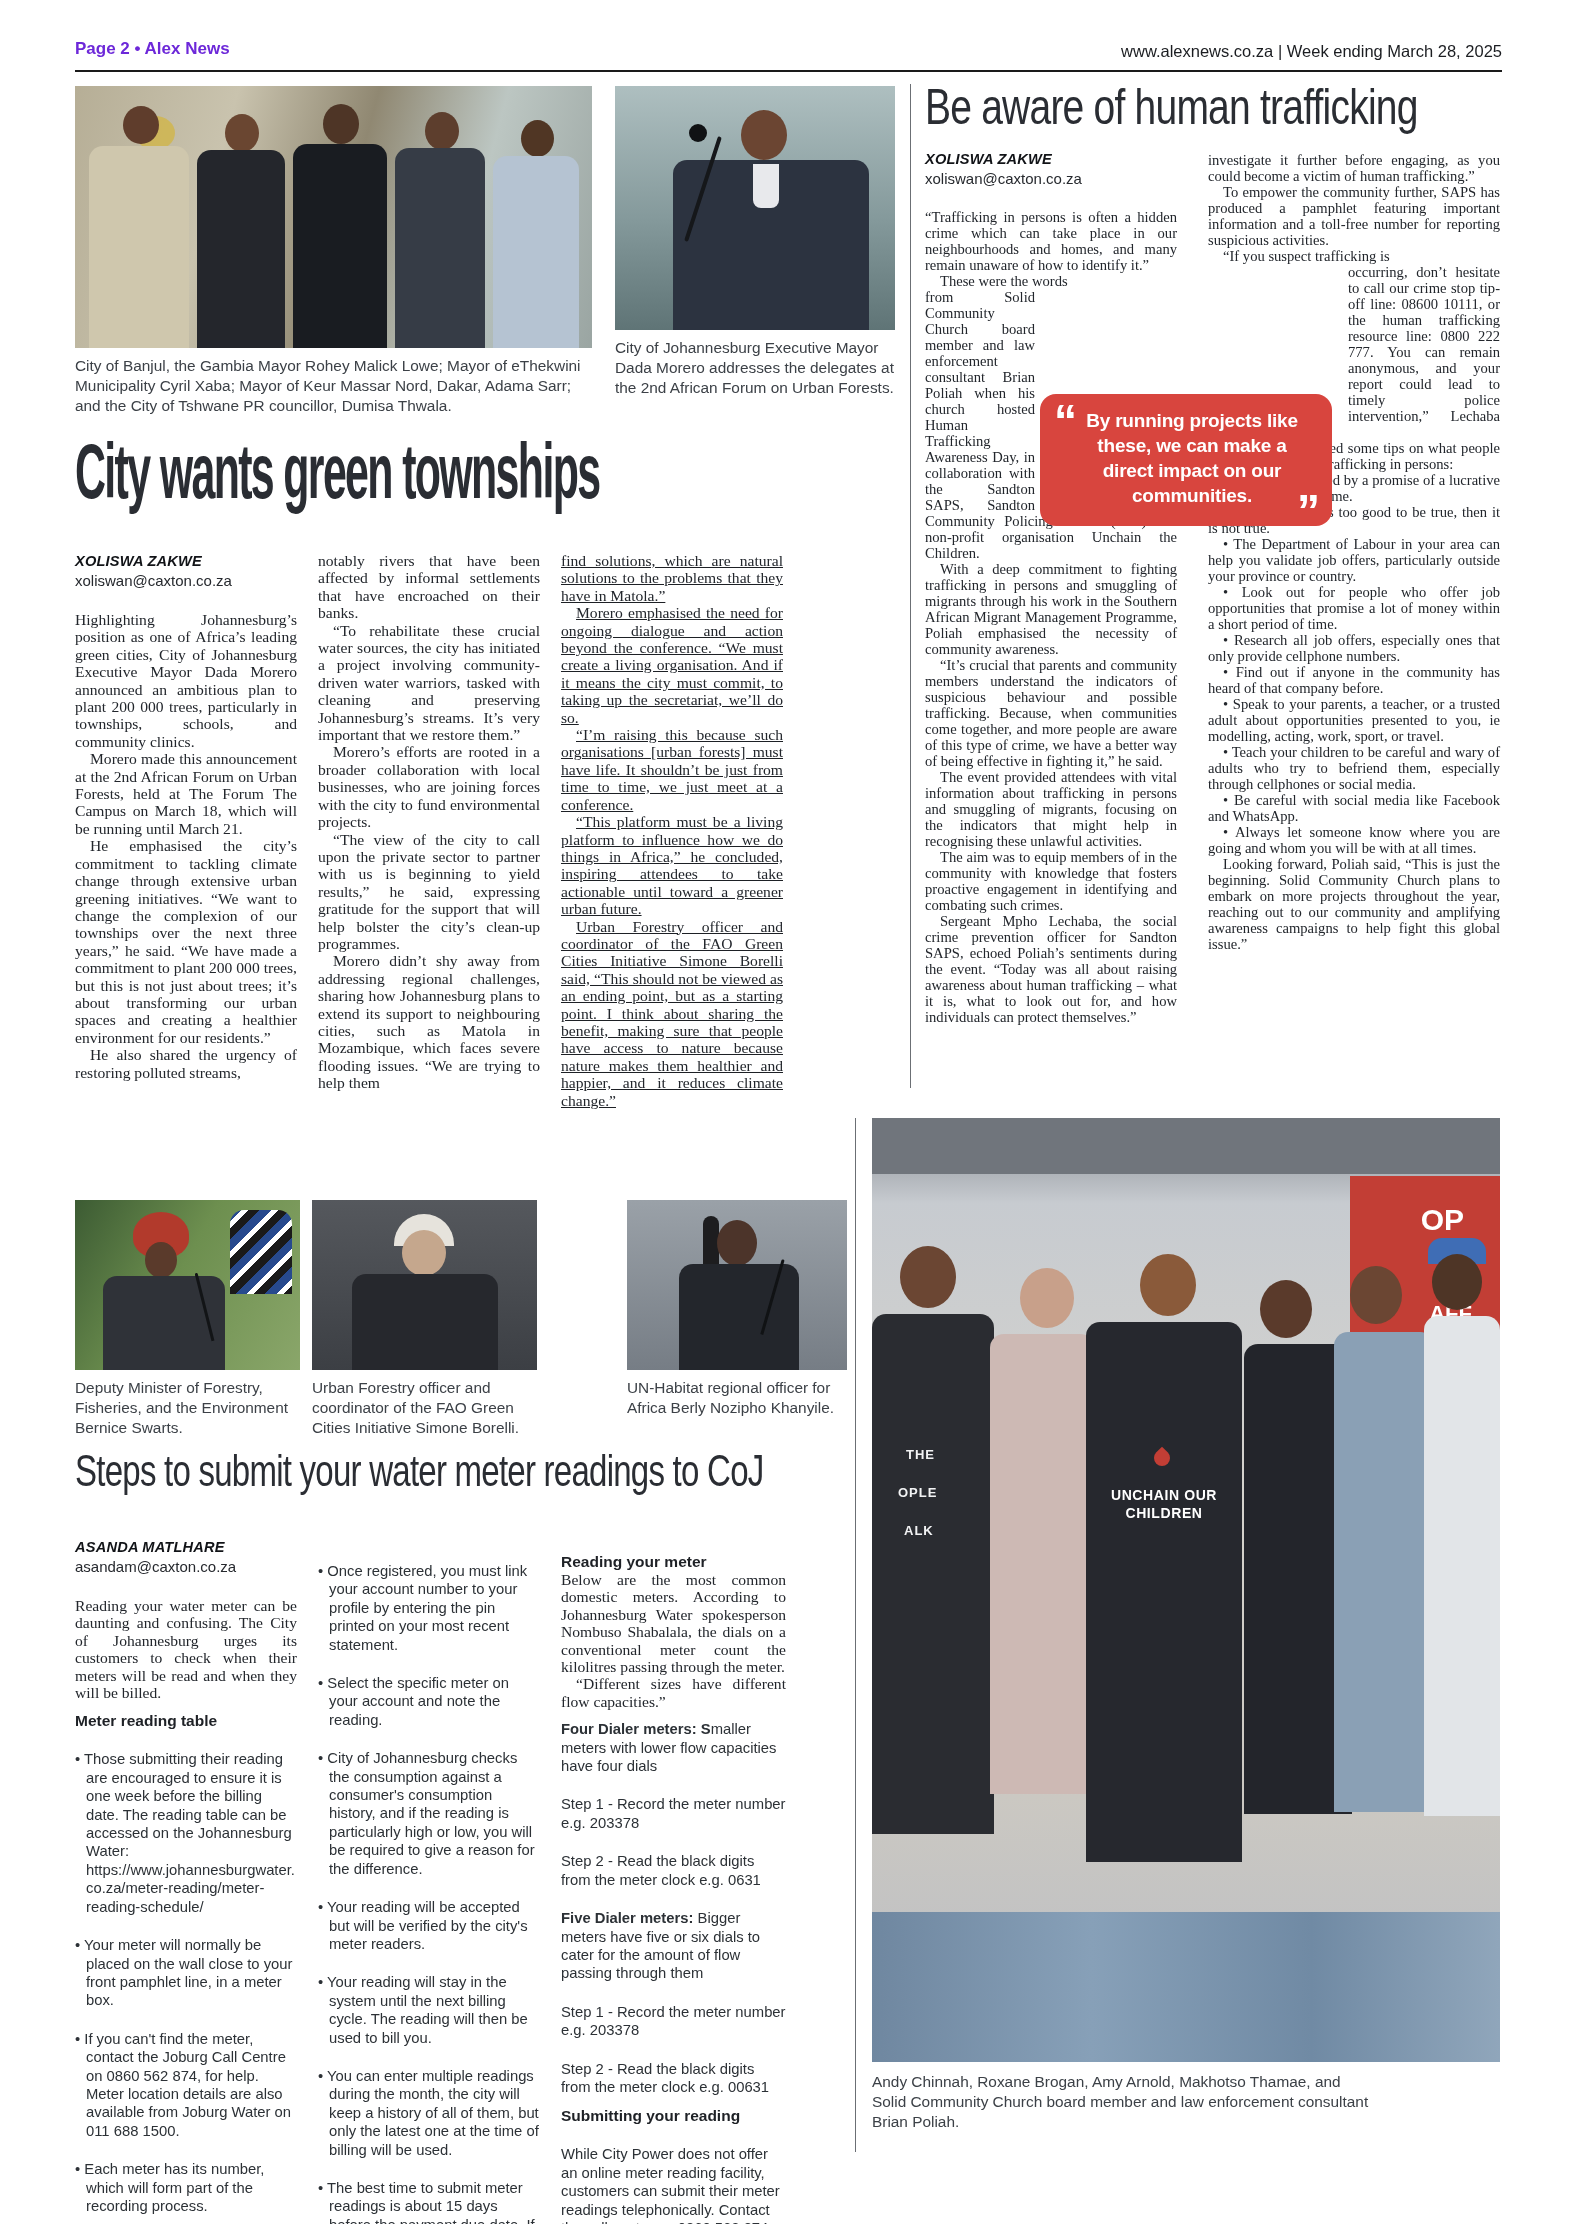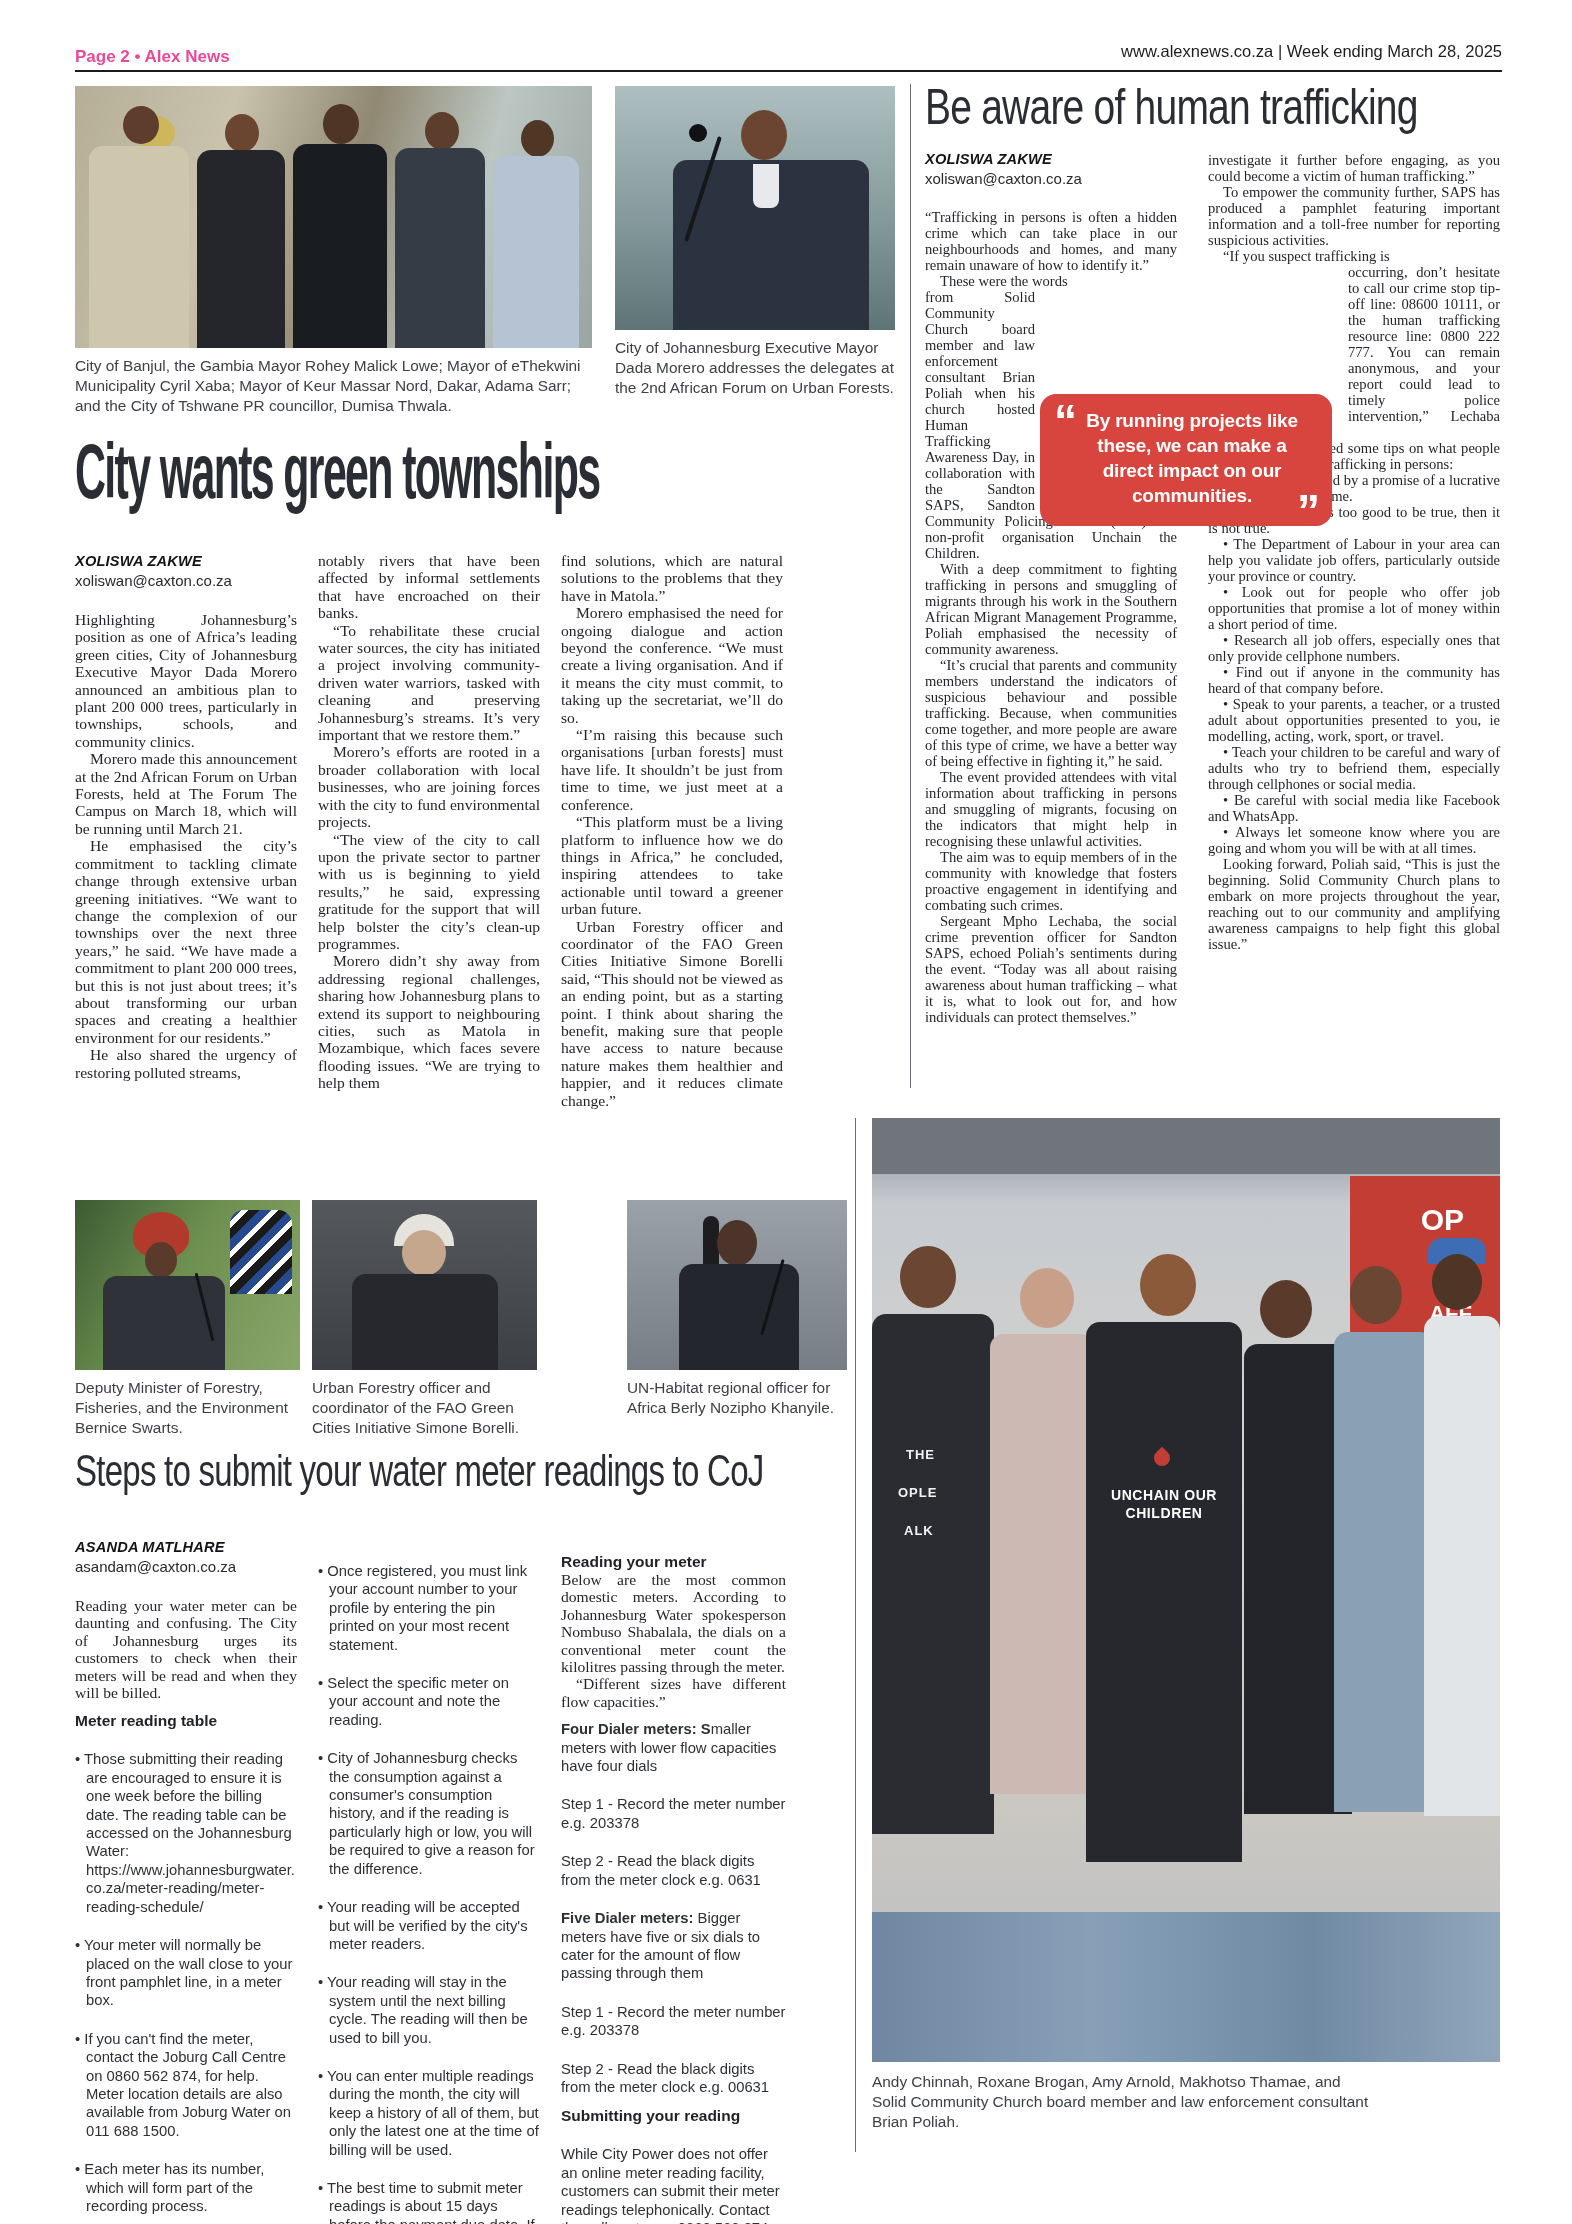--- a/index.html
+++ b/index.html
@@ -1,19 +1,19 @@
 <!DOCTYPE html>
 <html><head>
 <meta charset="utf-8">
 <style>
   html,body{margin:0;padding:0;background:#e9e9e9;}
   .page{position:relative;width:1572px;height:2224px;background:#ffffff;margin:0 auto;overflow:hidden;
         font-family:"Liberation Sans",sans-serif;color:#1d2025;}
   
-  .hdr-l{position:absolute;left:75px;top:46px;font:700 17px/22px "Liberation Sans",sans-serif;color:#ec4899;}
+  .hdr-l{position:absolute;left:75px;top:38px;font:700 17px/22px "Liberation Sans",sans-serif;color:#6d28d9;}
   .hdr-r{position:absolute;right:70px;top:40px;font:16.5px/22px "Liberation Sans",sans-serif;color:#1b1d21;}
   .hdr-rule{position:absolute;left:75px;top:70px;width:1427px;height:2px;background:#1a1a1a;}
   .vrule{position:absolute;width:1px;background:#6b6f74;}
 
   
   .photo{position:absolute;overflow:hidden;background:#b9bcc0;}
   .fig{position:absolute;border-radius:14px 14px 0 0;}
   .hd{position:absolute;border-radius:50%;}
   .cap{position:absolute;font:15.4px/20px "Liberation Sans",sans-serif;color:#3c4147;text-align:left;}
 
@@ -103,21 +103,21 @@
   </div>
   <div class="col green" style="left:318px;top:552px;width:222px;">
     <div>
         <p class="para">notably rivers that have been affected by informal settlements that have encroached on their banks.</p>
         <p class="para ind">“To rehabilitate these crucial water sources, the city has initiated a project involving community-driven water warriors, tasked with cleaning and preserving Johannesburg’s streams. It’s very important that we restore them.”</p>
         <p class="para ind">Morero’s efforts are rooted in a broader collaboration with local businesses, who are joining forces with the city to fund environmental projects.</p>
         <p class="para ind">“The view of the city to call upon the private sector to partner with us is beginning to yield results,” he said, expressing gratitude for the support that will help bolster the city’s clean-up programmes.</p>
         <p class="para ind">Morero didn’t shy away from addressing regional challenges, sharing how Johannesburg plans to extend its support to neighbouring cities, such as Matola in Mozambique, which faces severe flooding issues. “We are trying to help them</p>
       </div>
   </div>
-  <div class="col green" style="left:561px;top:552px;width:222px;">
+  <div class="col green" style="left:561px;top:552px;width:222px;text-decoration:underline;">
     <div>
         <p class="para">find solutions, which are natural solutions to the problems that they have in Matola.”</p>
         <p class="para ind">Morero emphasised the need for ongoing dialogue and action beyond the conference. “We must create a living organisation. And if it means the city must commit, to taking up the secretariat, we’ll do so.</p>
         <p class="para ind">“I’m raising this because such organisations [urban forests] must have life. It shouldn’t be just from time to time, we just meet at a conference.</p>
         <p class="para ind">“This platform must be a living platform to influence how we do things in Africa,” he concluded, inspiring attendees to take actionable until toward a greener urban future.</p>
         <p class="para ind">Urban Forestry officer and coordinator of the FAO Green Cities Initiative Simone Borelli said, “This should not be viewed as an ending point, but as a starting point. I think about sharing the benefit, making sure that people have access to nature because nature makes them healthier and happier, and it reduces climate change.”</p>
       </div>
   </div>
 
   <div class="vrule" style="left:910px;top:84px;height:1004px;"></div>

